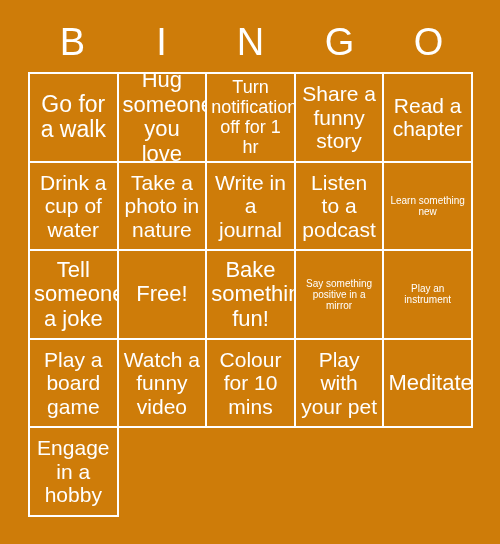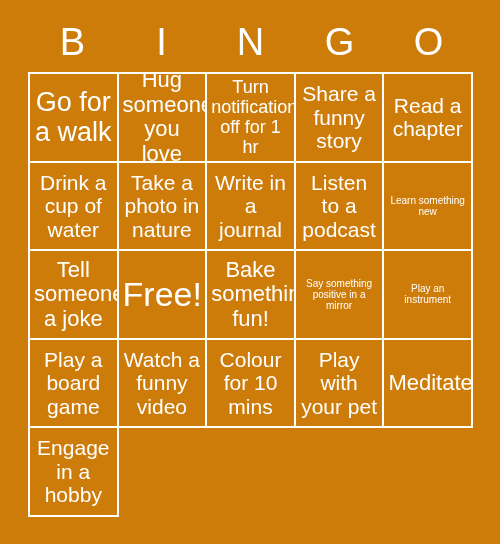--- a/index.html
+++ b/index.html
@@ -64,26 +64,26 @@
     padding: 2px 4px;
     overflow: hidden;
     background: #CE7C09;
   }
   .cell span {
     display: block;
     line-height: 1.12;
     width: 100%;
   }
   
-  .fs-xl span { font-size: 27px; }
+  .fs-xl span { font-size: 23px; }
   .fs-lg span { font-size: 21px; }
   .fs-md span { font-size: 22px; }
   .fs-sm span { font-size: 10px; text-align: center; }
   .fs-xs span { font-size: 18px; }
-  .fs-free span { font-size: 34px; }
+  .fs-free span { font-size: 22px; }
 </style>
 </head>
 <body>
 
 <div class="card">
 
   <div class="header-row">
     <div class="header-letter">B</div>
     <div class="header-letter">I</div>
     <div class="header-letter">N</div>

